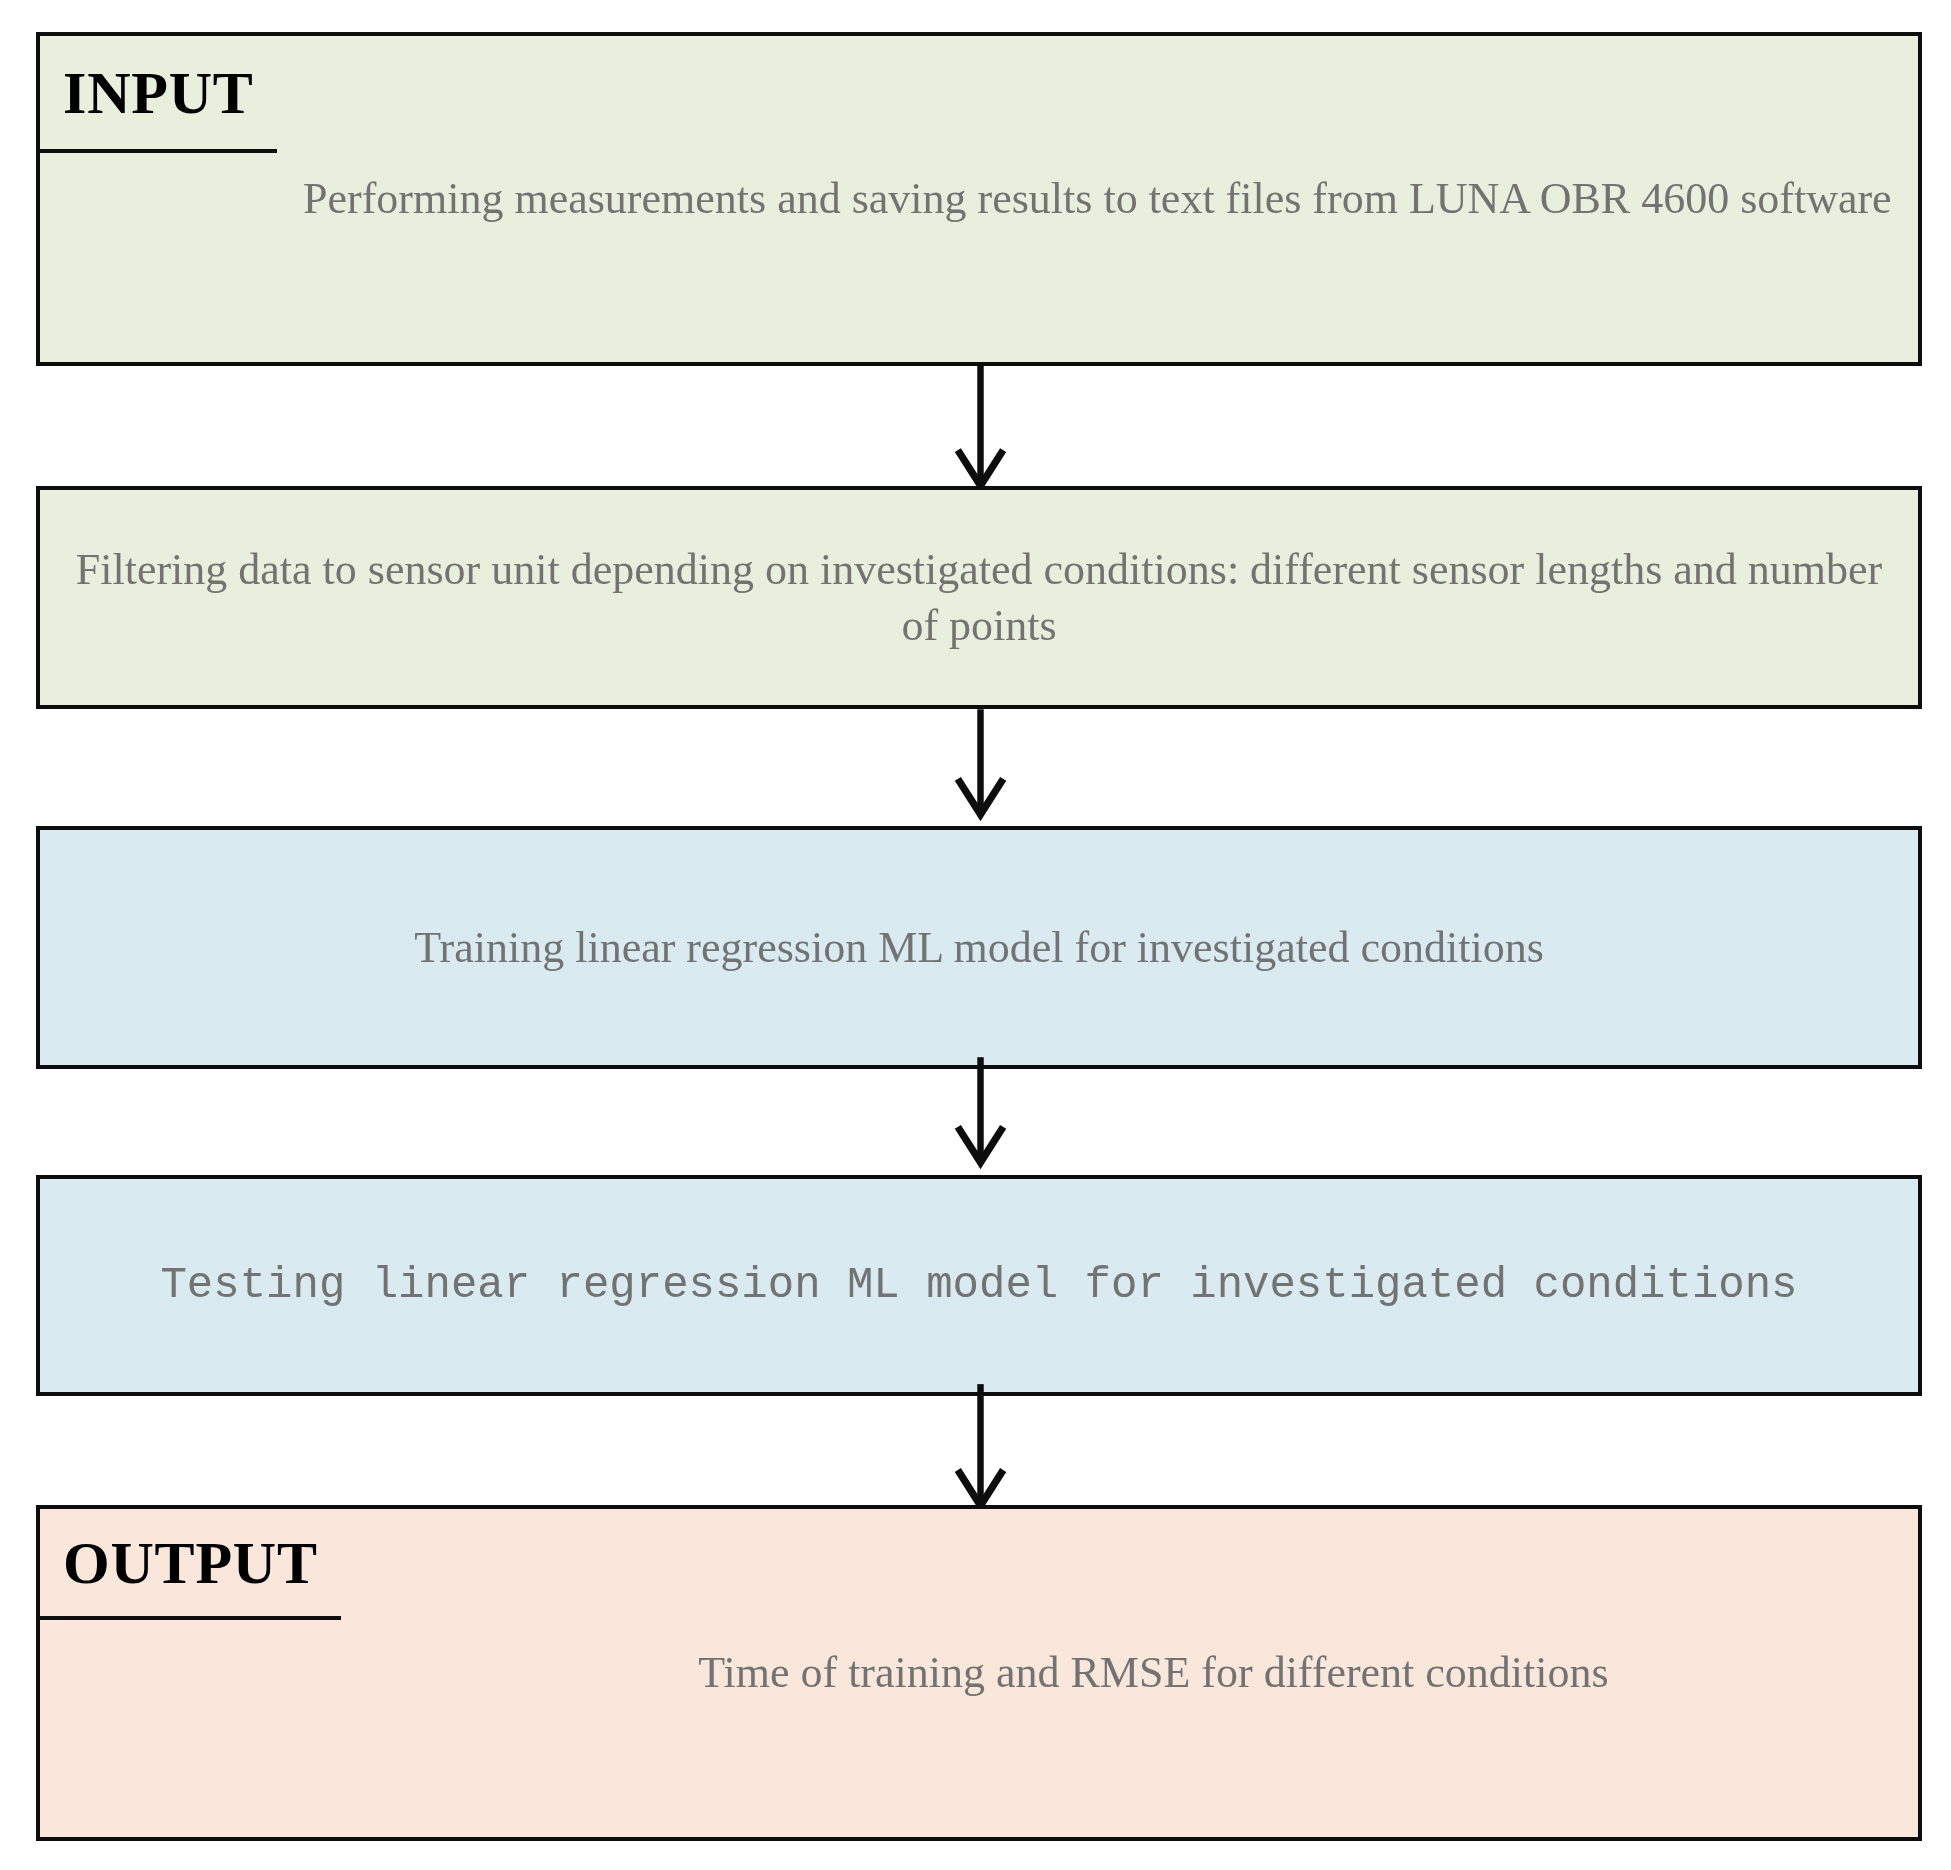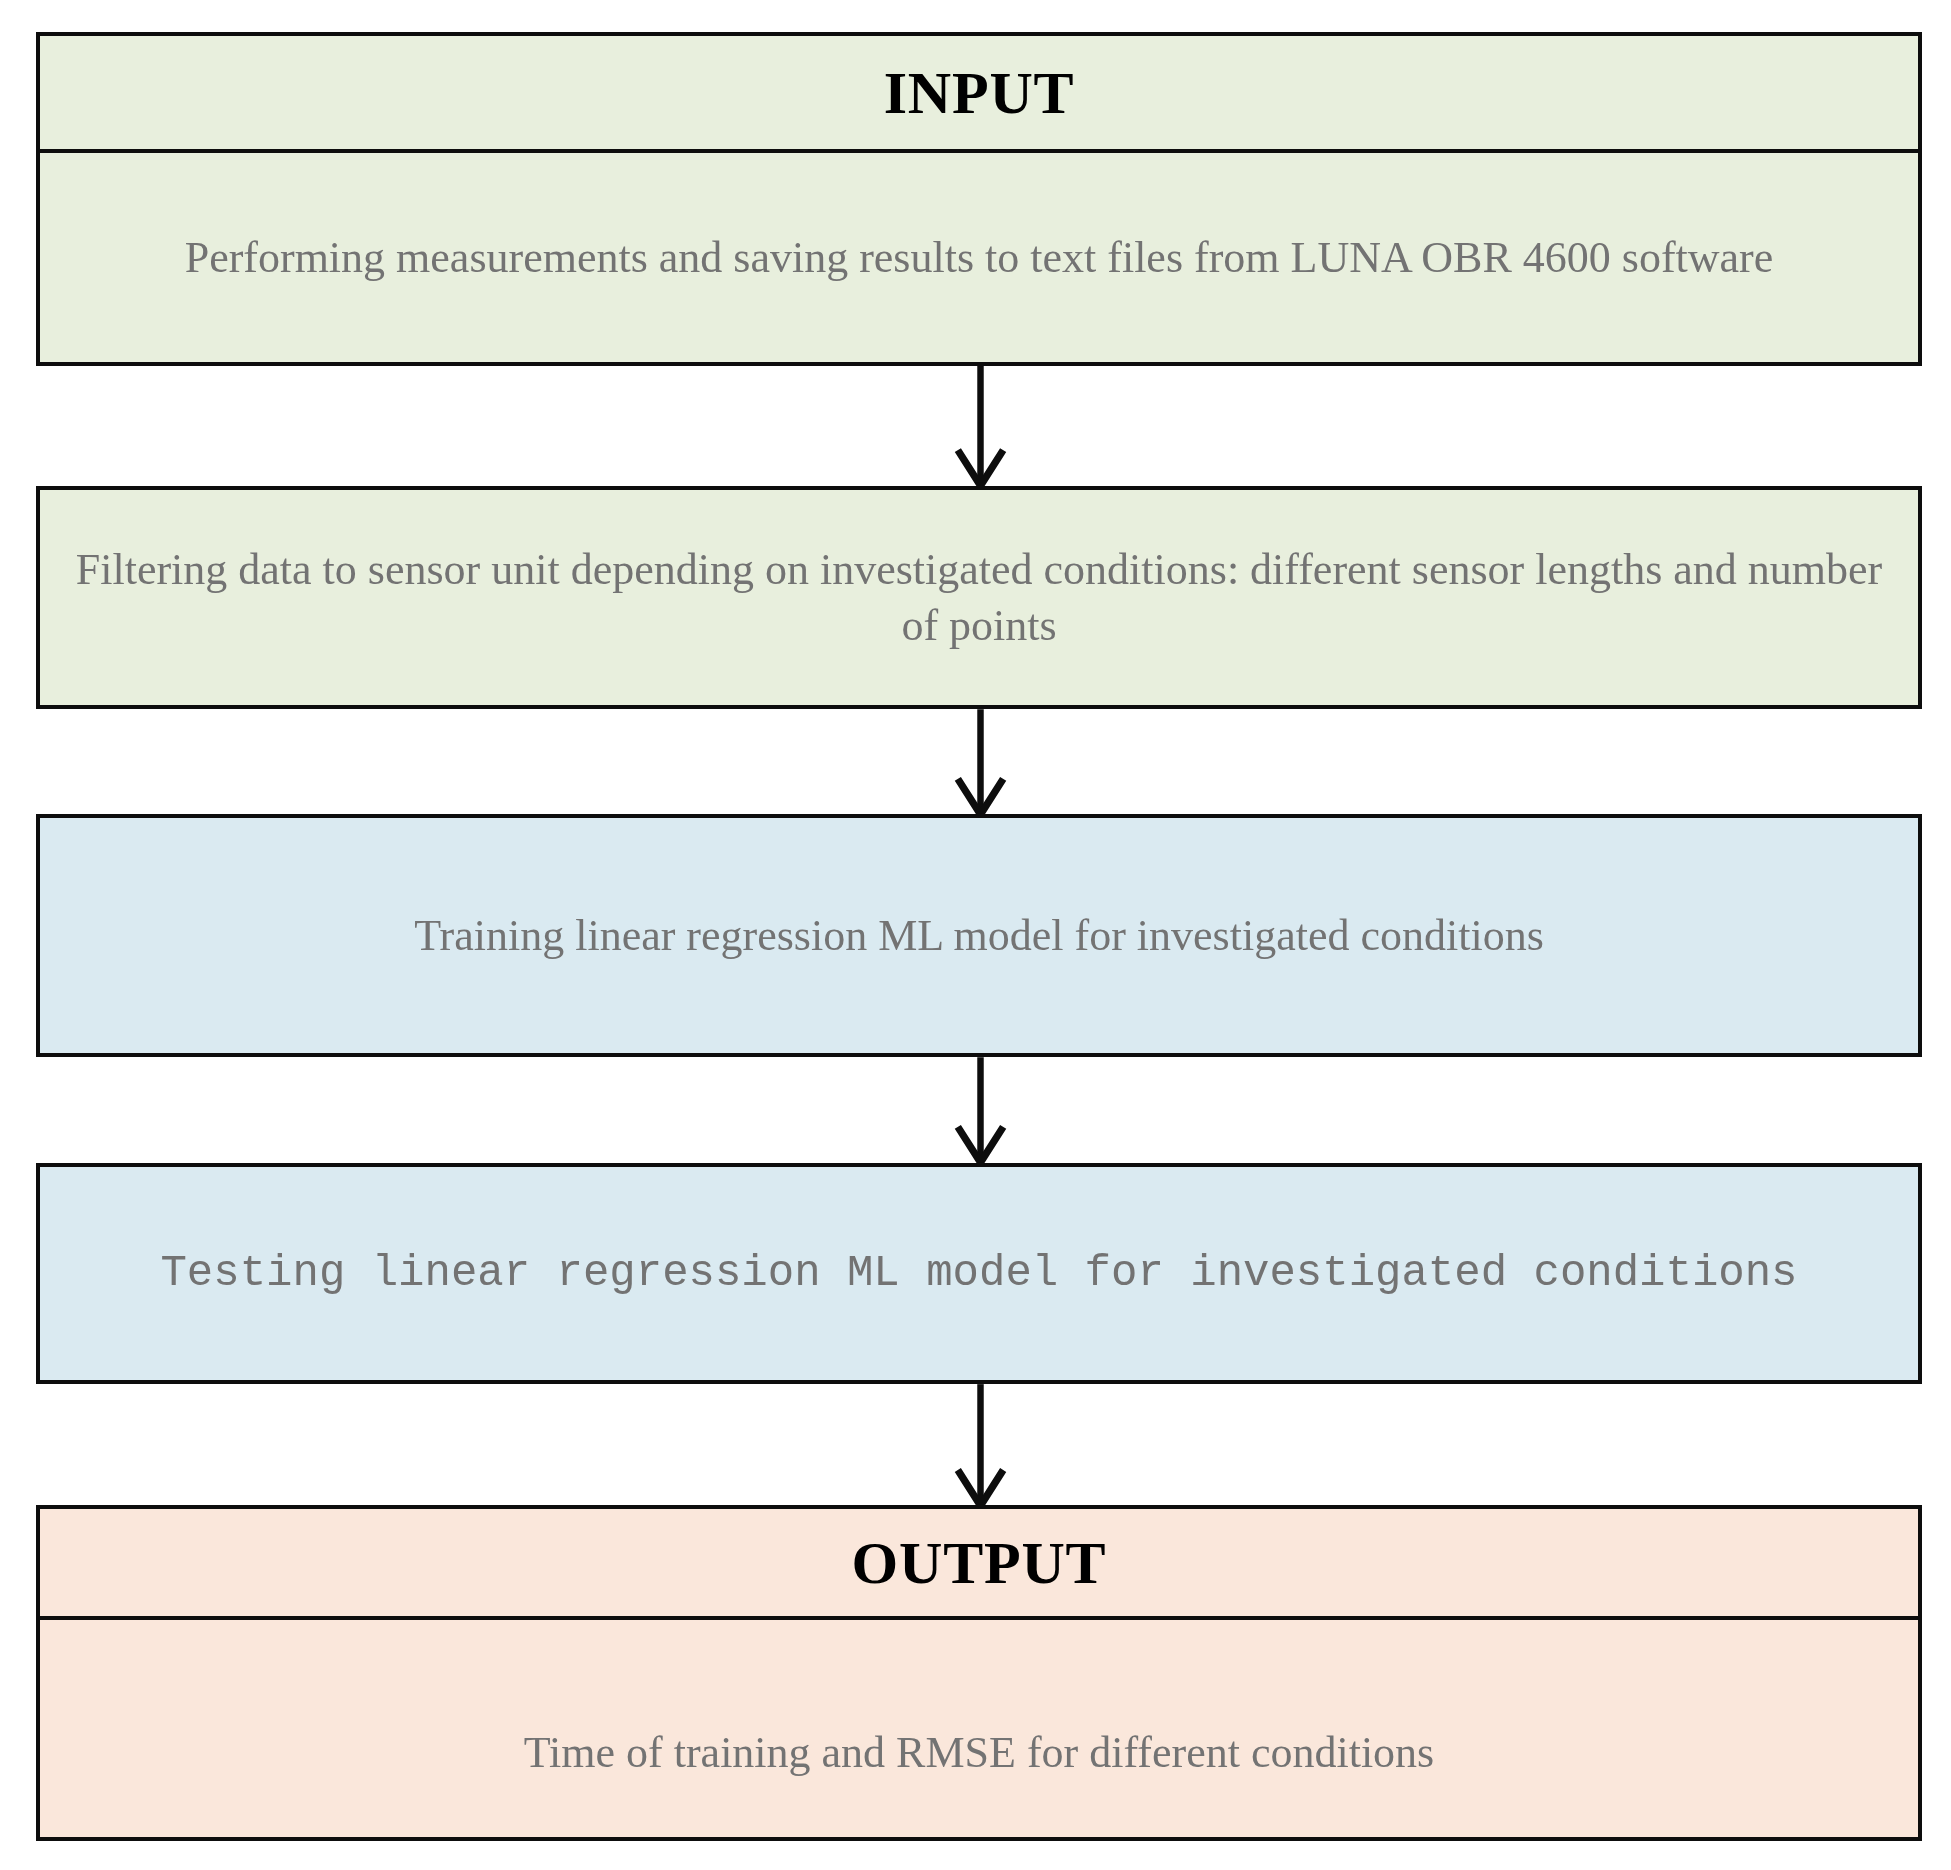--- a/index.html
+++ b/index.html
@@ -18,26 +18,25 @@
     background: #ffffff;
     overflow: hidden;
   }
 
   
   .node {
     position: absolute;
     box-sizing: border-box;
     border: 4.9px solid #0d0d0d;
     display: flex;
-    flex-direction: column;
     align-items: stretch;
     justify-content: center;
   }
   .node.green  { background: #e8efdd; }
-  .node.blue   { background: #daeaf1; }
+  .node.blue   { background: #daeaf1; margin-top: 12px; }
   .node.peach  { background: #fae7db; }
 
   .node-section {
     box-sizing: border-box;
     display: flex;
     align-items: center;
     justify-content: center;
     text-align: center;
     padding: 0 23px;
   }

